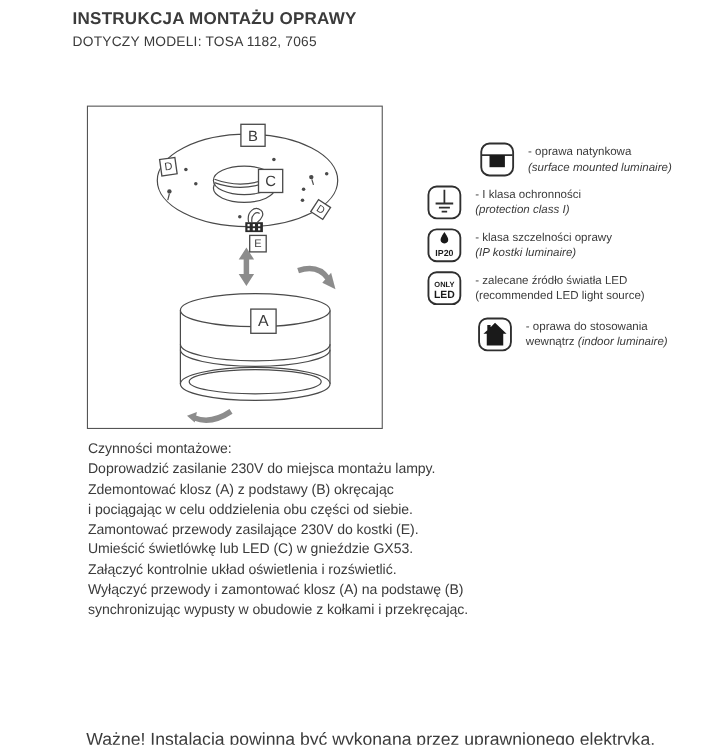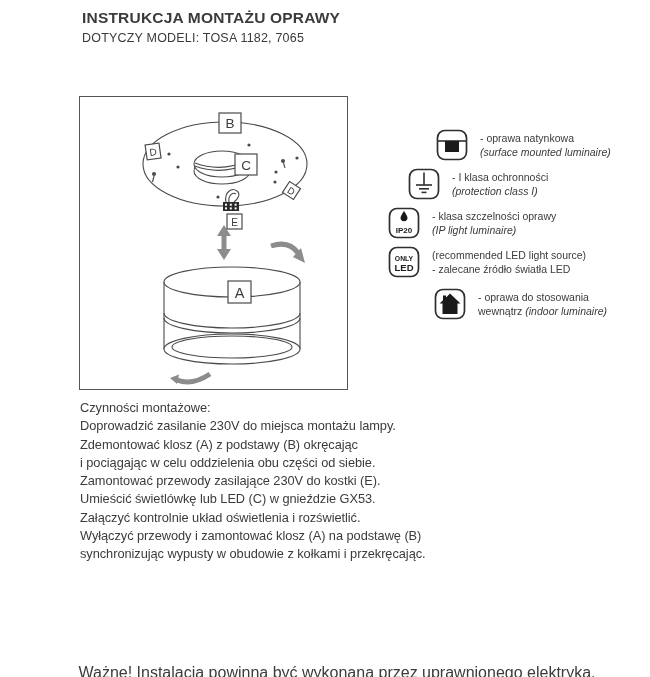--- a/index.html
+++ b/index.html
@@ -1,31 +1,31 @@
 <!DOCTYPE html>
 <html><head>
 <meta charset="utf-8">
 <style>
   html,body{margin:0;padding:0;}
   body{
     width:650px;height:677px;position:relative;background:#ffffff;
     font-family:"Liberation Sans",sans-serif;color:#3b3b3b;overflow:hidden;
   }
-  .header{position:absolute;left:82px;top:9px;}
+  .header{position:absolute;left:66px;top:9px;}
   .title{font-size:15.5px;font-weight:700;letter-spacing:.2px;white-space:nowrap;}
   .subtitle{font-size:12.5px;margin-top:4px;letter-spacing:.2px;white-space:nowrap;}
 
   .frame{position:absolute;left:79px;top:96px;width:269px;height:294px;
          border:1px solid #555;box-sizing:border-box;background:#fff;}
   .frame svg{display:block;width:267px;height:292px;}
 
   .legend{position:absolute;left:388px;top:129px;width:230px;}
   .legend-row{position:absolute;left:0;display:flex;align-items:flex-start;}
   .legend-row .txt{margin-left:12px;margin-top:2px;font-size:10.5px;line-height:14px;white-space:nowrap;}
-  .r0{top:0;padding-left:48px;} .r1{top:39px;margin-left:20px;} .r2{top:78px;} .r3{top:117px;} .r4{top:159px;margin-left:46px;}
+  .r0{top:0;padding-left:48px;} .r1{top:39px;} .r2{top:78px;} .r3{top:117px;} .r4{top:159px;margin-left:46px;}
   .it{font-style:italic;}
   .icon-box{width:32px;height:32px;flex:0 0 32px;}
 
   .instructions{position:absolute;left:80px;top:399px;font-size:12.8px;line-height:18.3px;
                 letter-spacing:-.05px;white-space:nowrap;}
   .footer{position:absolute;left:0;top:664px;width:100%;box-sizing:border-box;
           padding-left:24px;text-align:center;font-size:16px;}
 
   .diag-line{stroke:#4a4a4a;stroke-width:1.1;fill:none;}
   .diag-fillw{stroke:#4a4a4a;stroke-width:1.1;fill:#fff;}
@@ -163,33 +163,33 @@
   </div>
 
   <div class="legend-row r2">
     <svg class="icon-box" viewBox="0 0 32 32">
       <rect class="icon-frame" x="1.5" y="1.5" width="29" height="29" rx="7.5"></rect>
       <path class="ink" d="M16,4 C13,8.5 11.8,10.8 13,12.8 A3.7,3.7 0 0 0 19,12.8 C20.2,10.8 19,8.5 16,4 Z"></path>
       <text class="icon-txt" x="16" y="26" font-size="8">IP20</text>
     </svg>
     <div class="txt">
       <div>- klasa szczelności oprawy</div>
-      <div class="it">(IP light luminaire)</div>
+      <div class="it">(IP kostki luminaire)</div>
     </div>
   </div>
 
   <div class="legend-row r3">
     <svg class="icon-box" viewBox="0 0 32 32">
       <rect class="icon-frame" x="1.5" y="1.5" width="29" height="29" rx="7.5"></rect>
       <text class="icon-txt" x="16" y="14.5" font-size="6.8">ONLY</text>
       <text class="icon-txt" x="16" y="25" font-size="9.5">LED</text>
     </svg>
     <div class="txt">
+      <div>- zalecane źródło światła LED</div>
       <div>(recommended LED light source)</div>
-      <div>- zalecane źródło światła LED</div>
     </div>
   </div>
 
   <div class="legend-row r4">
     <svg class="icon-box" viewBox="0 0 32 32">
       <rect class="icon-frame" x="1.5" y="1.5" width="29" height="29" rx="7.5"></rect>
       <path class="ink" d="M16,5.5 L26.5,15.5 L23.5,15.5 L23.5,26 L8.5,26 L8.5,15.5 L5.5,15.5 L9,12.2 L9,7.5 L12,7.5 L12,9.4 Z"></path>
     </svg>
     <div class="txt">
       <div>- oprawa do stosowania</div>

